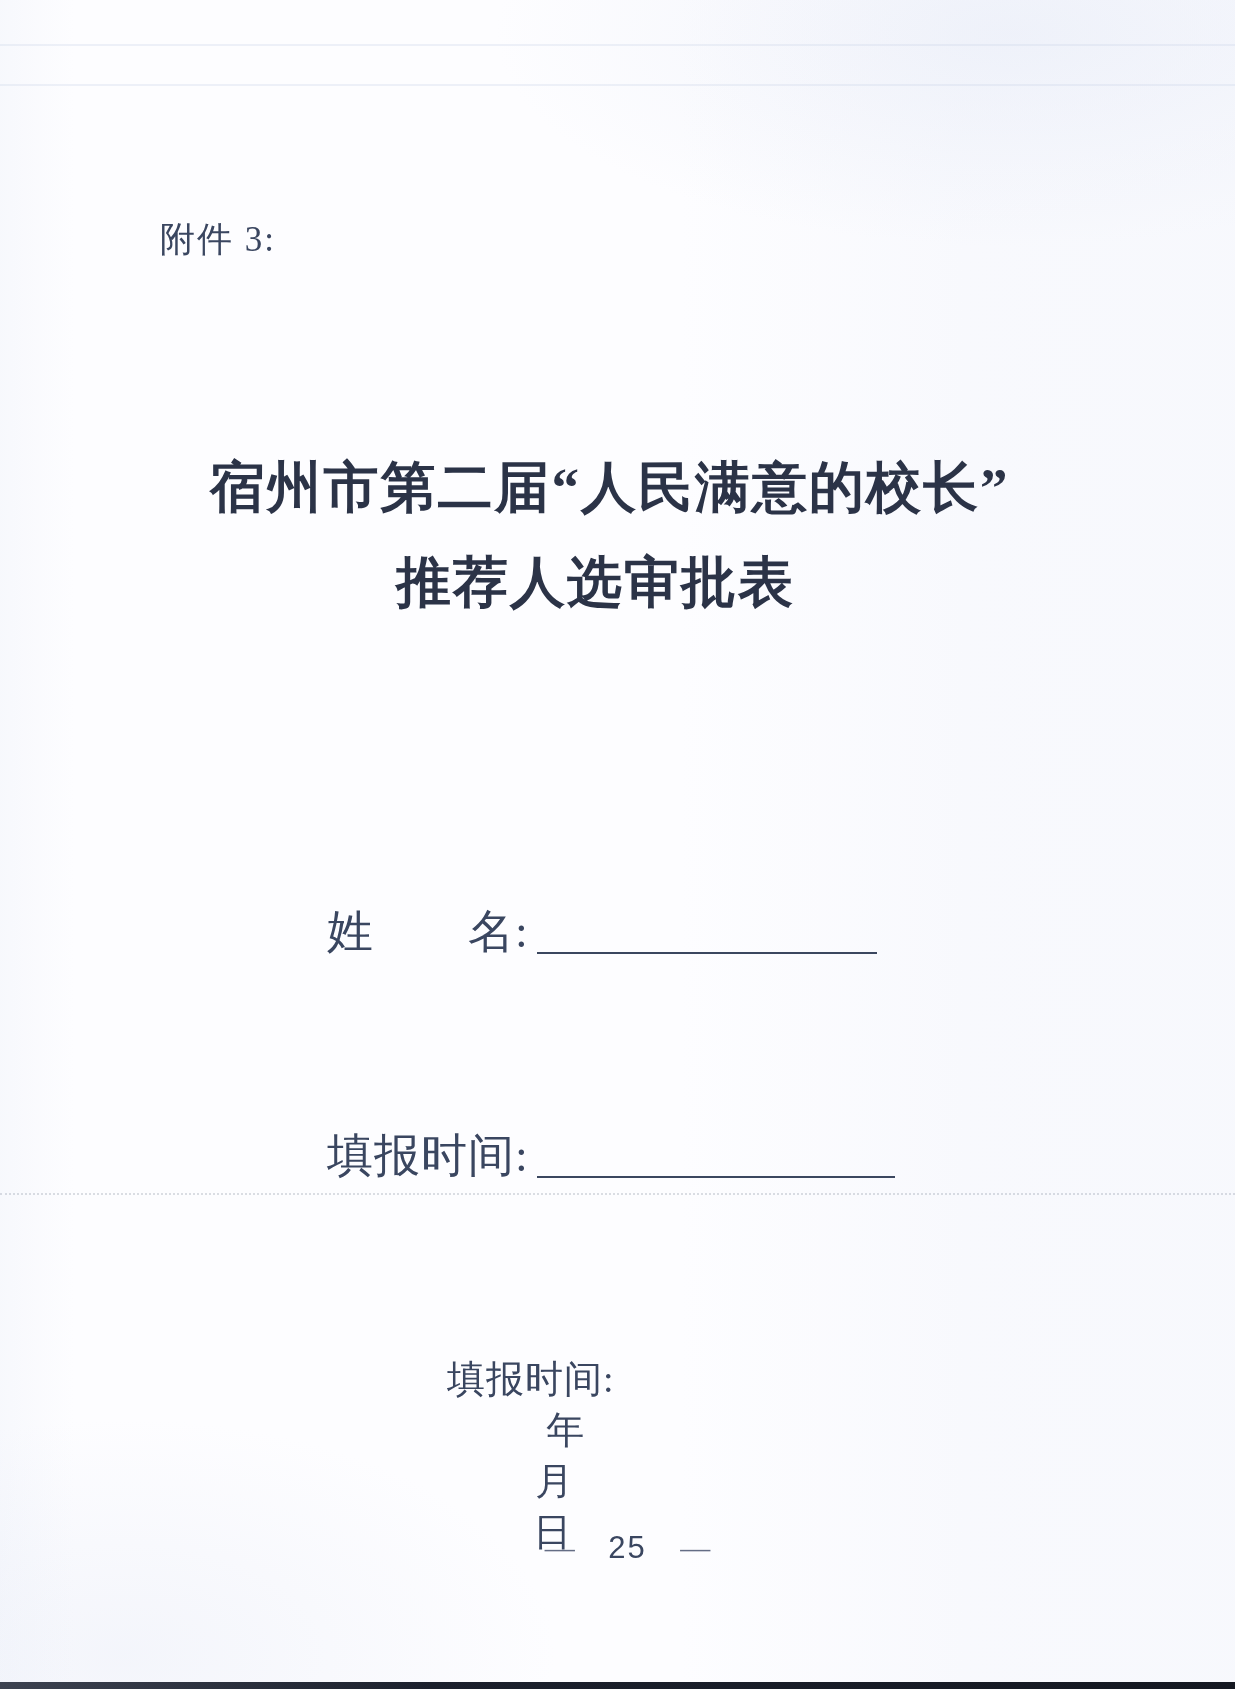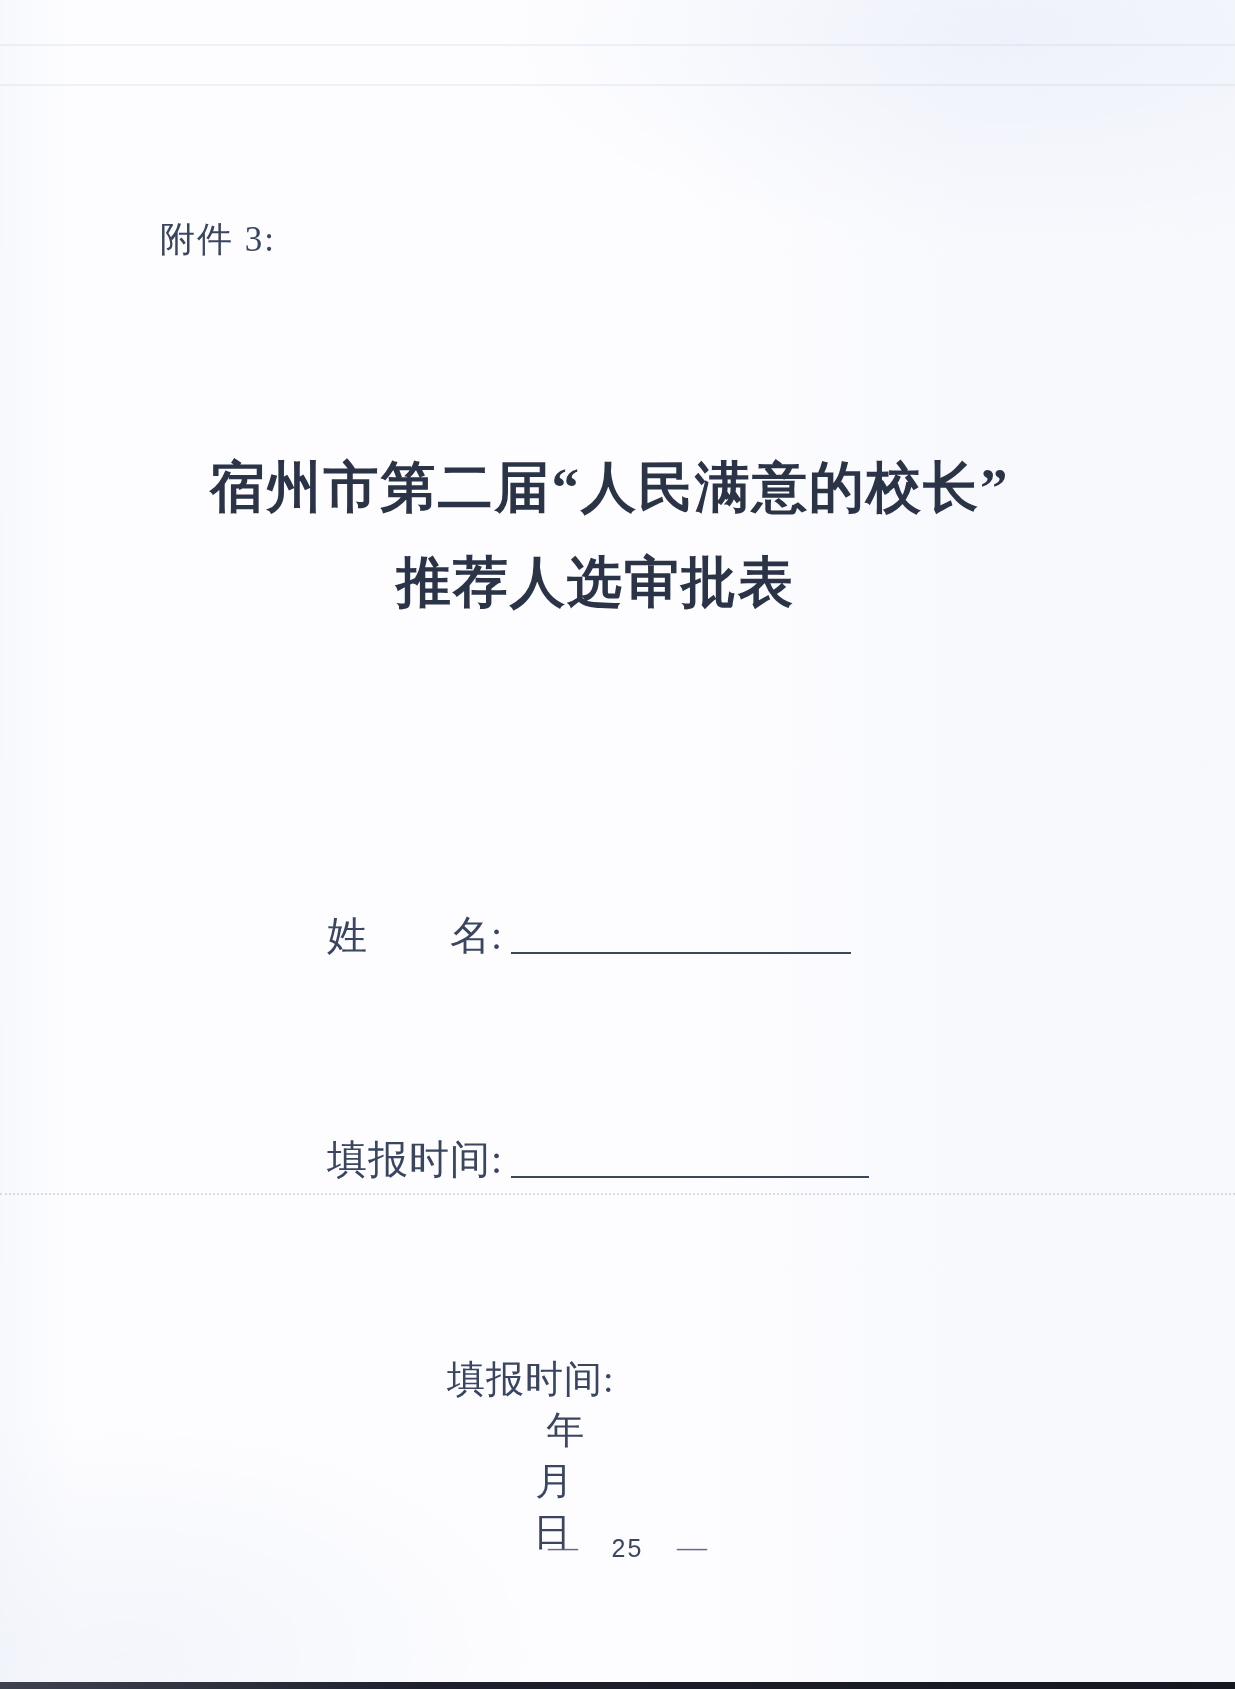--- a/index.html
+++ b/index.html
@@ -56,21 +56,21 @@
     position: absolute;
     left: 327px;
     height: 48px;
     display: flex;
     align-items: flex-end;
   }
   .field-row.r1 { top: 910px; }
   .field-row.r2 { top: 1022px; }
   .field-row.r3 { top: 1134px; }
   .field-label {
-    font-size: 40px;
+    font-size: 46px;
     line-height: 1.1;
     white-space: pre;
     letter-spacing: 1px;
     color: var(--ink);
   }
   .field-line {
     display: inline-block;
     height: 0;
     border-bottom: 2px solid var(--line);
     margin-left: 8px;
@@ -110,21 +110,21 @@
     text-align: center;
     font-size: 30px;
     color: var(--ink);
     transform: translateX(10px);
   }
   .page-footer .dash {
     color: #4a5570;
     opacity: 0.85;
     font-weight: normal;
   }
-  .page-footer .num { margin: 0 26px; letter-spacing: 2px; font-family: "Liberation Sans", "DejaVu Sans", sans-serif; font-size: 25px; }
+  .page-footer .num { margin: 0 26px; letter-spacing: 2px; font-family: "Liberation Sans", "DejaVu Sans", sans-serif; font-size: 31px; }
 
   .scan-edge {
     position: absolute;
     left: 0;
     bottom: 0;
     width: 100%;
     height: 7px;
     background: linear-gradient(to right, #3c4250 0%, #1b202c 35%, var(--edge) 100%);
   }
 </style>

